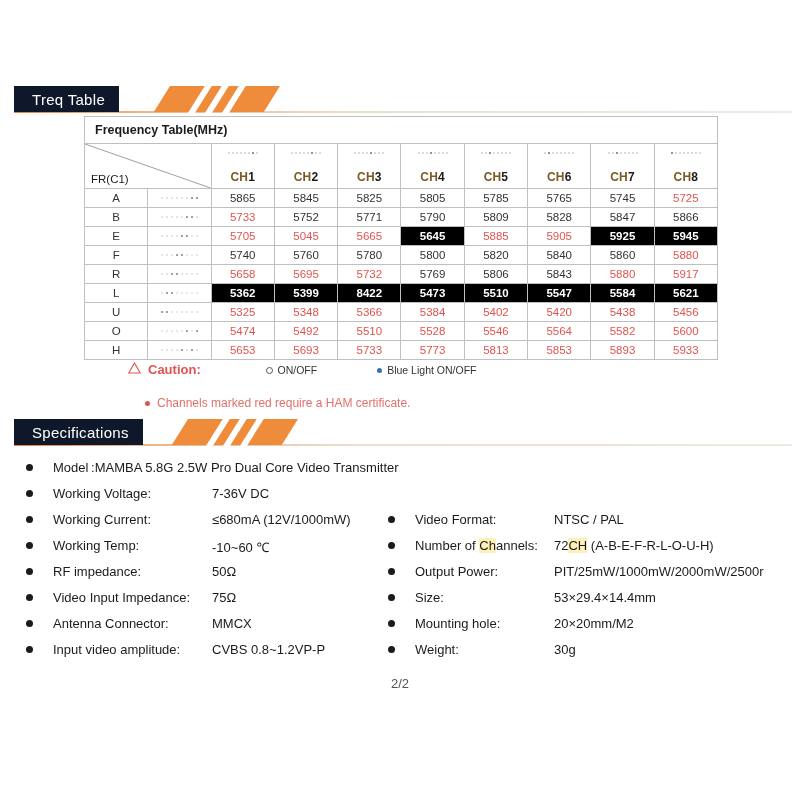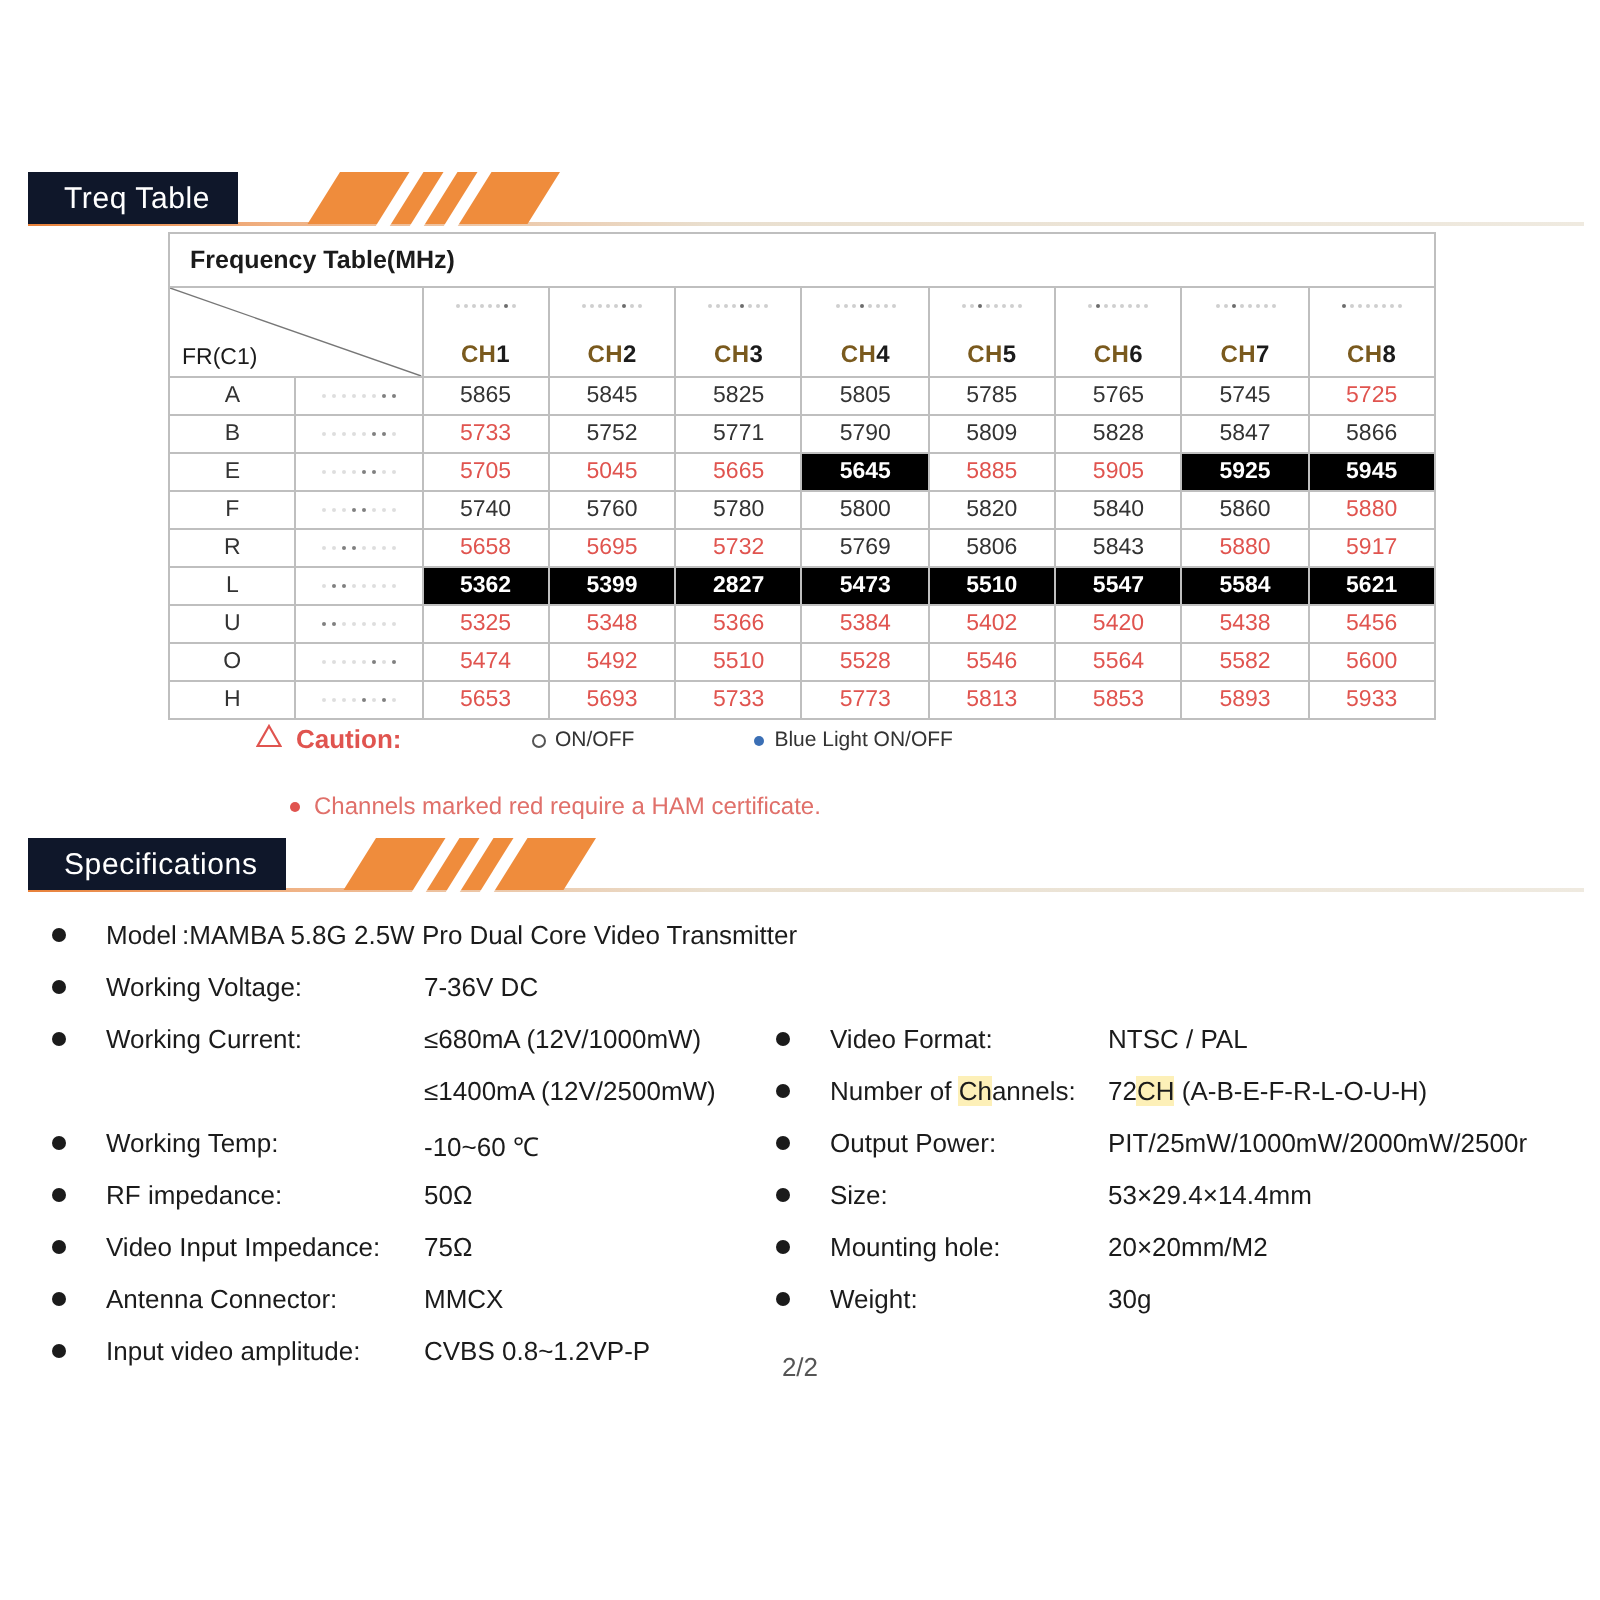--- a/index.html
+++ b/index.html
@@ -518,21 +518,21 @@
               <b class="on"></b>
               <b class=""></b>
               <b class=""></b>
               <b class=""></b>
               <b class=""></b>
               <b class=""></b>
             </span>
           </td>
           <td class="v hl">5362</td>
           <td class="v hl">5399</td>
-          <td class="v hl">2827</td>
+          <td class="v hl">8422</td>
           <td class="v hl">5473</td>
           <td class="v hl">5510</td>
           <td class="v hl">5547</td>
           <td class="v hl">5584</td>
           <td class="v hl">5621</td>
         </tr>
         <tr>
           <td class="rowlabel">U</td>
           <td class="dipcell">
             <span class="dots">
@@ -657,26 +657,20 @@
         </div>
         <div class="spec-row">
           <div class="spec-label">
             <span class="bullet"></span>
             <span>Working Current:</span>
           </div>
           <div class="spec-value">≤680mA (12V/1000mW)</div>
         </div>
         <div class="spec-row">
           <div class="spec-label">
-            <span></span>
-          </div>
-          <div class="spec-value">≤1400mA (12V/2500mW)</div>
-        </div>
-        <div class="spec-row">
-          <div class="spec-label">
             <span class="bullet"></span>
             <span>Working Temp:</span>
           </div>
           <div class="spec-value">-10~60 ℃</div>
         </div>
         <div class="spec-row">
           <div class="spec-label">
             <span class="bullet"></span>
             <span>RF impedance:</span>
           </div>

